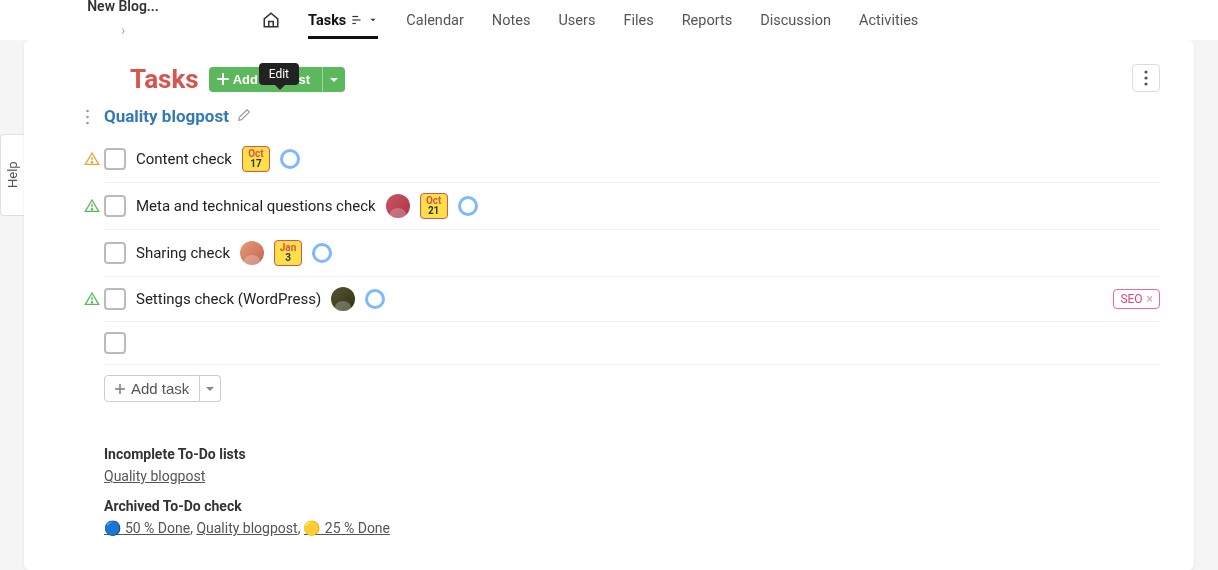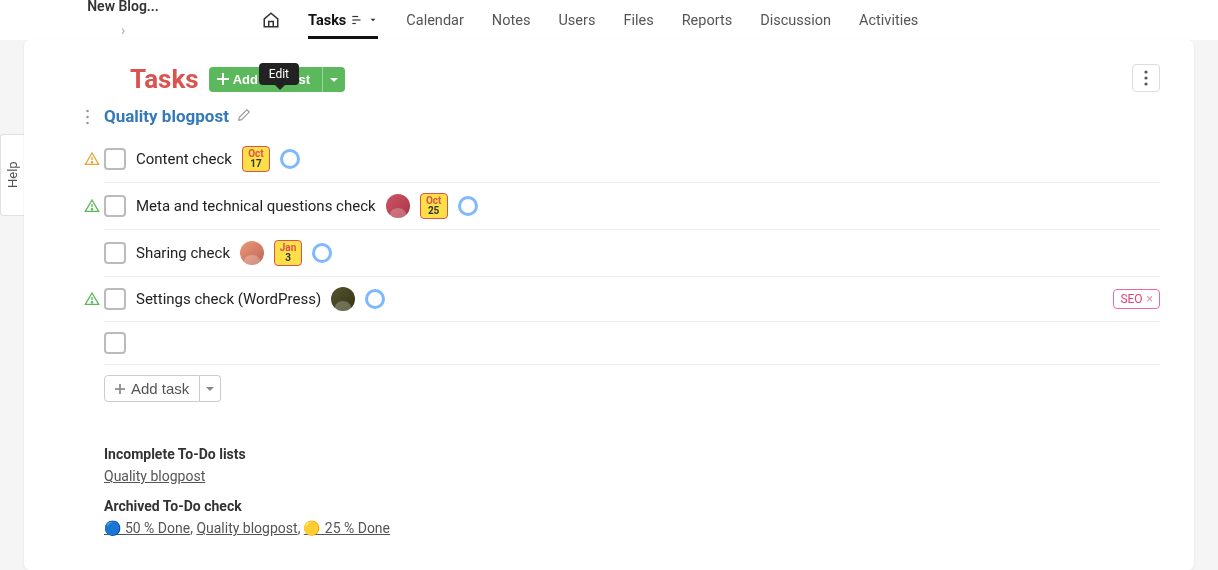--- a/index.html
+++ b/index.html
@@ -427,21 +427,21 @@
             <path d="M12 3 L22 20 H2 Z"></path>
             <line x1="12" y1="9" x2="12" y2="14"></line>
             <circle cx="12" cy="17" r="1" fill="#5cb85c"></circle>
           </svg>
       </span>
       <button class="chk"></button>
       <span class="task-name">Meta and technical questions check</span>
       <span class="avatar a1"></span>
       <span class="date-badge">
         <span class="m">Oct</span>
-        <span class="d">25</span>
+        <span class="d">21</span>
       </span>
       <span class="ring"></span>
     </div>
 
     <div class="task-row">
       <button class="chk"></button>
       <span class="task-name">Sharing check</span>
       <span class="avatar a2"></span>
       <span class="date-badge">
         <span class="m">Jan</span>

